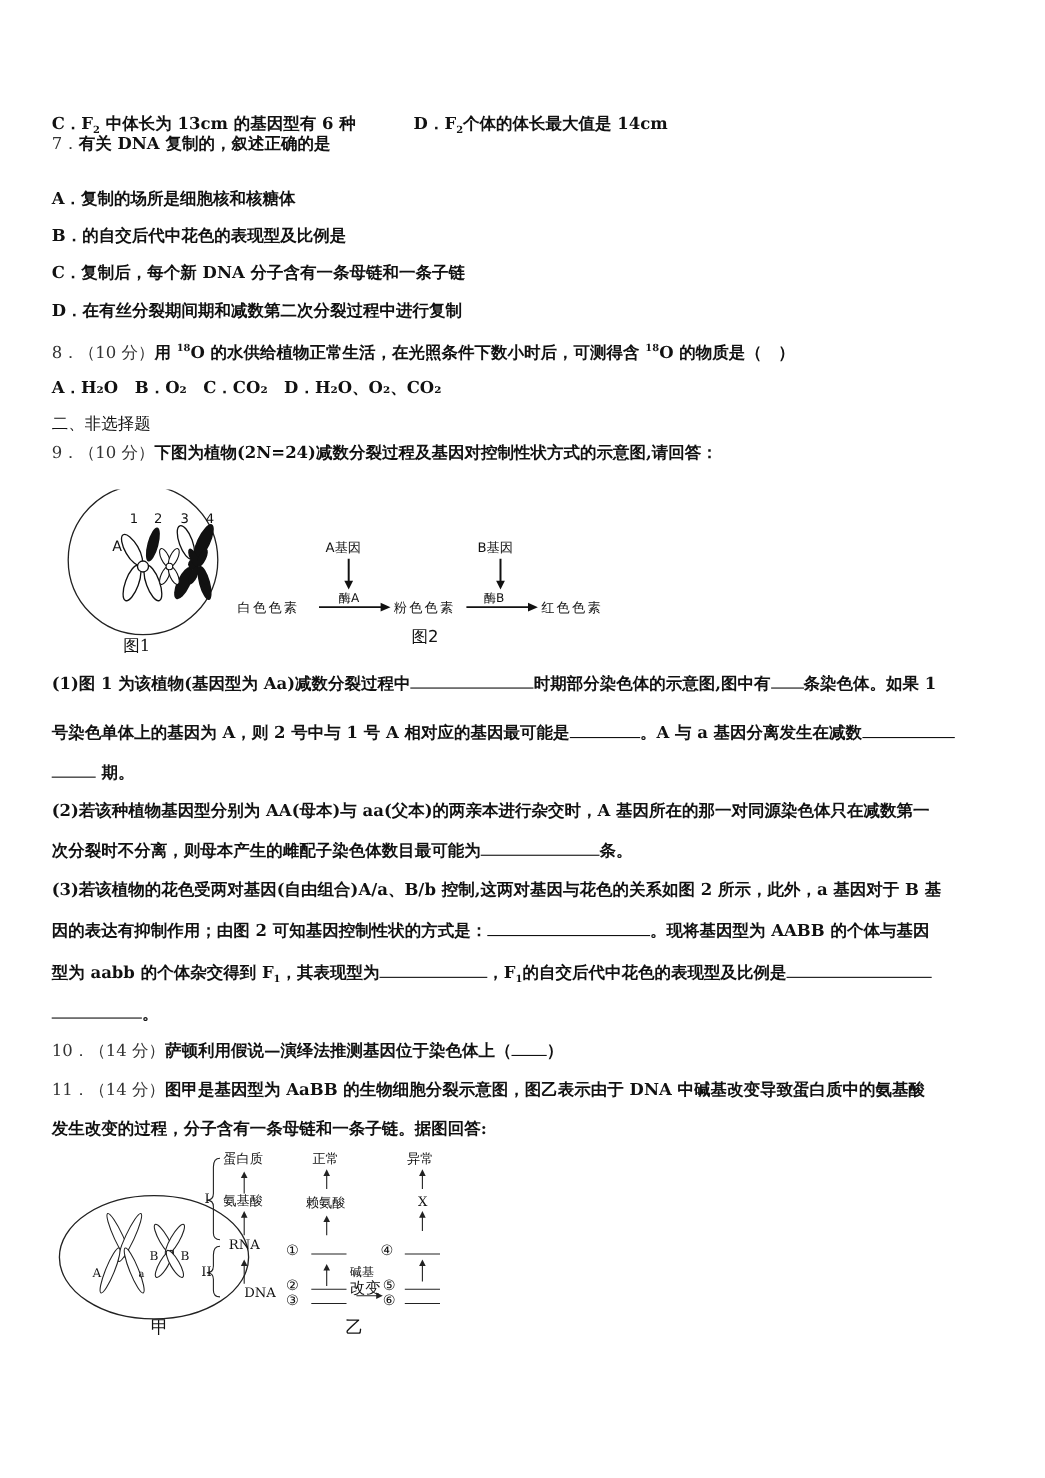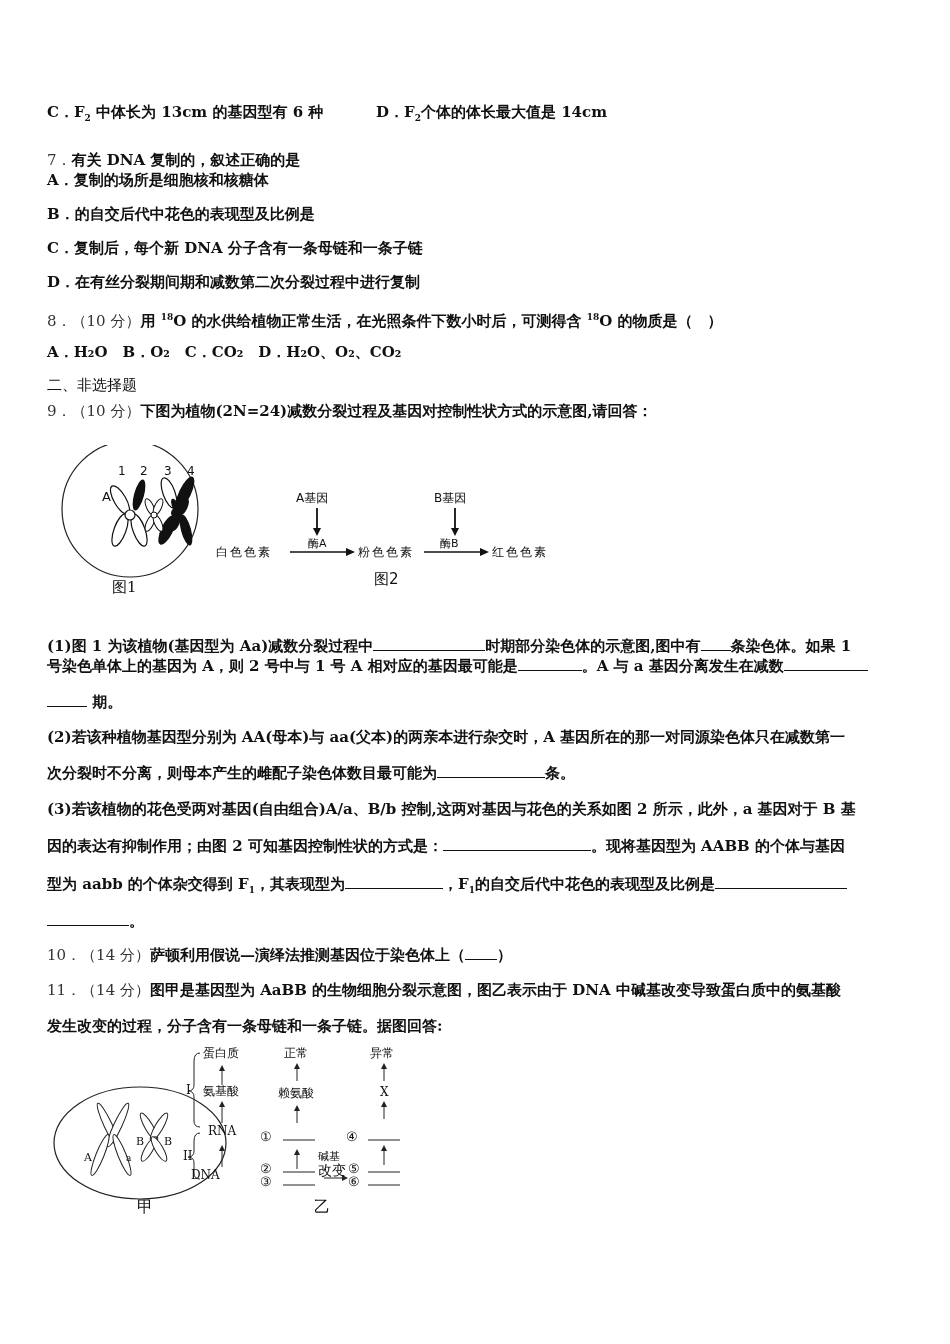--- a/index.html
+++ b/index.html
@@ -22,21 +22,21 @@
 </head>
 <body>
 
 <div class="line" style="top:102px;">
   <span>C．</span><span>F</span><sub>2</sub><span> 中体长为 13cm 的基因型有 6 种</span>
 </div>
 <div class="line" style="top:102px; left:376px;text-align:center;">
   <span>D．</span><span>F</span><sub>2</sub><span>个体的体长最大值是 14cm</span>
 </div>
 
-<div class="line" style="top:150px;">
+<div class="line" style="top:120px;">
   <span class="num">7．</span><span>有关 DNA 复制的，叙述正确的是</span>
 </div>
 <div class="line" style="top:170px;"><span>A．</span><span>复制的场所是细胞核和核糖体</span></div>
 <div class="line" style="top:204px;"><span>B．</span><span>的自交后代中花色的表现型及比例是</span></div>
 <div class="line" style="top:238px;"><span>C．</span><span>复制后，每个新 DNA 分子含有一条母链和一条子链</span></div>
 <div class="line" style="top:272px;"><span>D．</span><span>在有丝分裂期间期和减数第二次分裂过程中进行复制</span></div>
 
 <div class="line" style="top:307px;">
   <span class="num">8．</span><span class="num">（10 分）</span><span>用 </span><sup>18</sup><span>O 的水供给植物正常生活，在光照条件下数小时后，可测得含 </span><sup>18</sup><span>O 的物质是（　）</span>
 </div>
@@ -104,21 +104,21 @@
     <polygon points="264,60 273,64 264,68" fill="#111"></polygon>
   </svg>
   <div class="figtext" style="position:absolute; left:92px; top:48px; font-size:11px;">酶A</div>
   <div class="figtext" style="position:absolute; left:224px; top:48px; font-size:11px;">酶B</div>
   <div class="figtext" style="position:absolute; left:0px; top:56px; font-size:12px; letter-spacing:2px;">白色色素</div>
   <div class="figtext" style="position:absolute; left:142px; top:56px; font-size:12px; letter-spacing:2px;">粉色色素</div>
   <div class="figtext" style="position:absolute; left:276px; top:56px; font-size:12px; letter-spacing:2px;">红色色素</div>
   <div class="figtext" style="position:absolute; left:158px; top:82px; font-size:15px;">图2</div>
 </div>
 
-<div class="line" style="top:636px;">
+<div class="line" style="top:611px;">
   <span>(1)图 1 为该植物(基因型为 Aa)减数分裂过程中</span><span class="blank" style="width:112px;"></span><span>时期部分染色体的示意图,图中有</span><span class="blank" style="width:30px;"></span><span>条染色体。如果 1</span>
 </div>
 <div class="line" style="top:656px;">
   <span>号染色单体上的基因为 A，则 2 号中与 1 号 A 相对应的基因最可能是</span><span class="blank" style="width:64px;"></span><span>。A 与 a 基因分离发生在减数</span><span class="blank" style="width:84px;"></span>
 </div>
 <div class="line" style="top:692px;">
   <span class="blank" style="width:40px;"></span><span> 期。</span>
 </div>
 
 <div class="line" style="top:727px;">
@@ -211,21 +211,21 @@
         <line x1="318" y1="127" x2="350" y2="127"></line>
         <line x1="318" y1="140" x2="350" y2="140"></line>
       <line x1="274" y1="133" x2="294" y2="133"></line>
     </g>
     <polygon points="292,130 298,133 292,136" fill="#222"></polygon>
   </svg>
 
   <div style="position:absolute; left:153px; top:0px; font-size:12px;">蛋白质</div>
   <div style="position:absolute; left:153px; top:38px; font-size:12px;">氨基酸</div>
   <div style="position:absolute; left:158px; top:79px; font-size:12px;">RNA</div>
-  <div style="position:absolute; left:141px; top:123px; font-size:12px;text-align:right;">DNA</div>
+  <div style="position:absolute; left:172px; top:123px; font-size:12px;text-align:right;">DNA</div>
   <div style="position:absolute; left:136px; top:38px; font-size:12px;">I</div>
   <div style="position:absolute; left:133px; top:104px; font-size:12px;">II</div>
 
   <div style="position:absolute; left:234px; top:0px; font-size:12px;">正常</div>
   <div style="position:absolute; left:320px; top:0px; font-size:12px;">异常</div>
   <div style="position:absolute; left:228px; top:40px; font-size:12px;">赖氨酸</div>
   <div style="position:absolute; left:330px; top:40px; font-size:12px;">X</div>
   <div style="position:absolute; left:268px; top:104px; font-size:11px;">碱基</div>
   <div style="position:absolute; left:268px; top:117px; font-size:14px;text-align:right;">改变</div>
   <div style="position:absolute; left:210px; top:84px; font-size:13px;">①</div>

